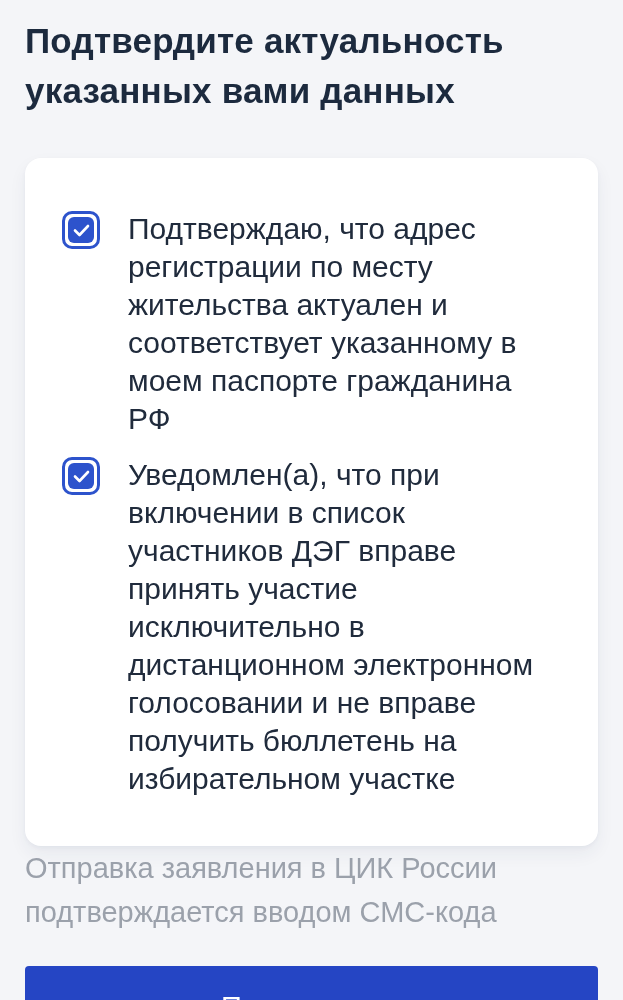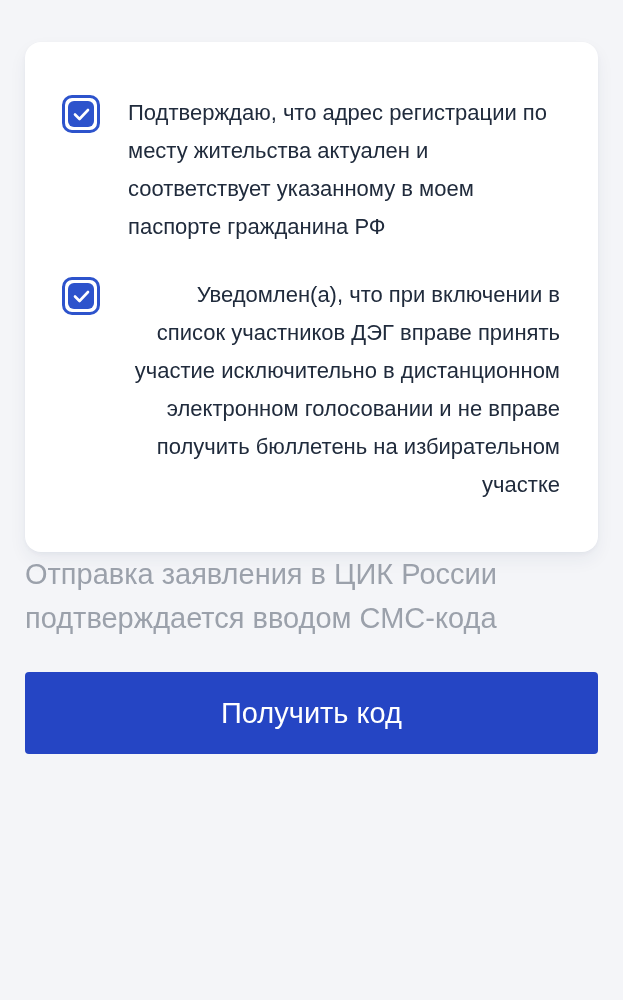--- a/index.html
+++ b/index.html
@@ -32,22 +32,21 @@
     border-radius: 16px;
     box-shadow: 0 8px 18px rgba(30, 48, 90, 0.06), 0 2px 4px rgba(30, 48, 90, 0.04);
     padding: 52px 38px 48px 37px;
   }
   .check-row {
     display: flex;
     align-items: flex-start;
     cursor: pointer;
   }
   .check-row + .check-row {
-    margin-top: 30px;
-    text-align: right;
+    margin-top: 18px;
   }
   .checkbox {
     flex: 0 0 38px;
     width: 38px;
     height: 38px;
     border: 3px solid #2d53cc;
     border-radius: 10px;
     background: #ffffff;
     display: flex;
     align-items: center;
@@ -59,21 +58,21 @@
     height: 26px;
     border-radius: 6px;
     background: #2d53cc;
     display: flex;
     align-items: center;
     justify-content: center;
   }
   .check-icon { display: block; }
   .check-label {
     margin-left: 28px;
-    font-size: 22px;
+    font-size: 30px;
     line-height: 38px;
     color: #202b3c;
   }
   .note {
     font-size: 29px;
     line-height: 44px;
     color: #9ba1ab;
   }
   .primary-btn {
     display: block;
@@ -88,20 +87,21 @@
     font-size: 29px;
     font-weight: 400;
     cursor: pointer;
   }
 </style>
 </head>
 <body>
 
 <div class="page">
 
+  <h1 class="title">Подтвердите актуальность указанных вами данных</h1>
 
   <section class="card">
 
     <label class="check-row">
       <span class="checkbox" role="checkbox" aria-checked="true">
         <span class="checkbox-inner">
           <svg class="check-icon" width="17" height="13" viewBox="0 0 17 13">
             <path d="M2 6.5 L6.5 11 L15 2" fill="none" stroke="#ffffff" stroke-width="2.6" stroke-linecap="round" stroke-linejoin="round"></path>
           </svg>
         </span>

